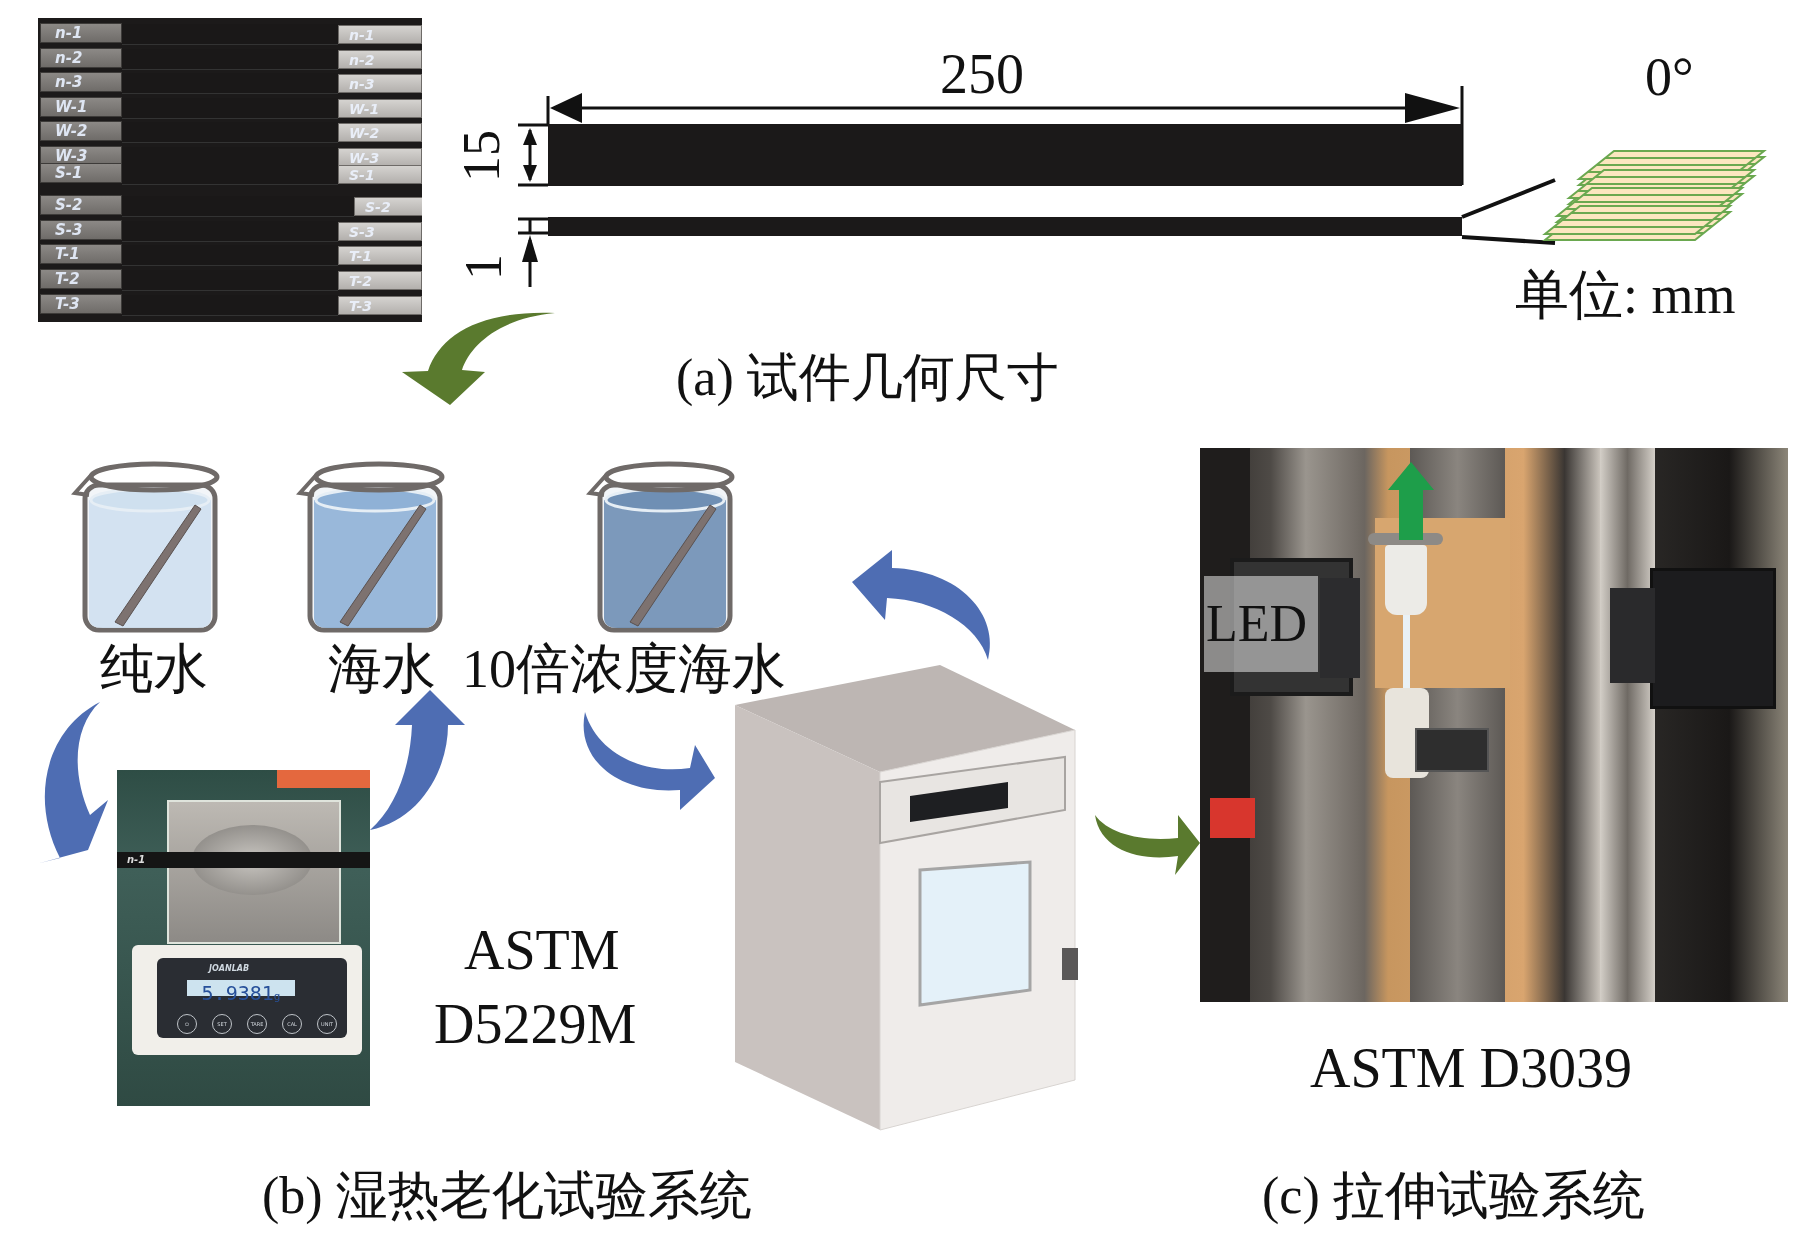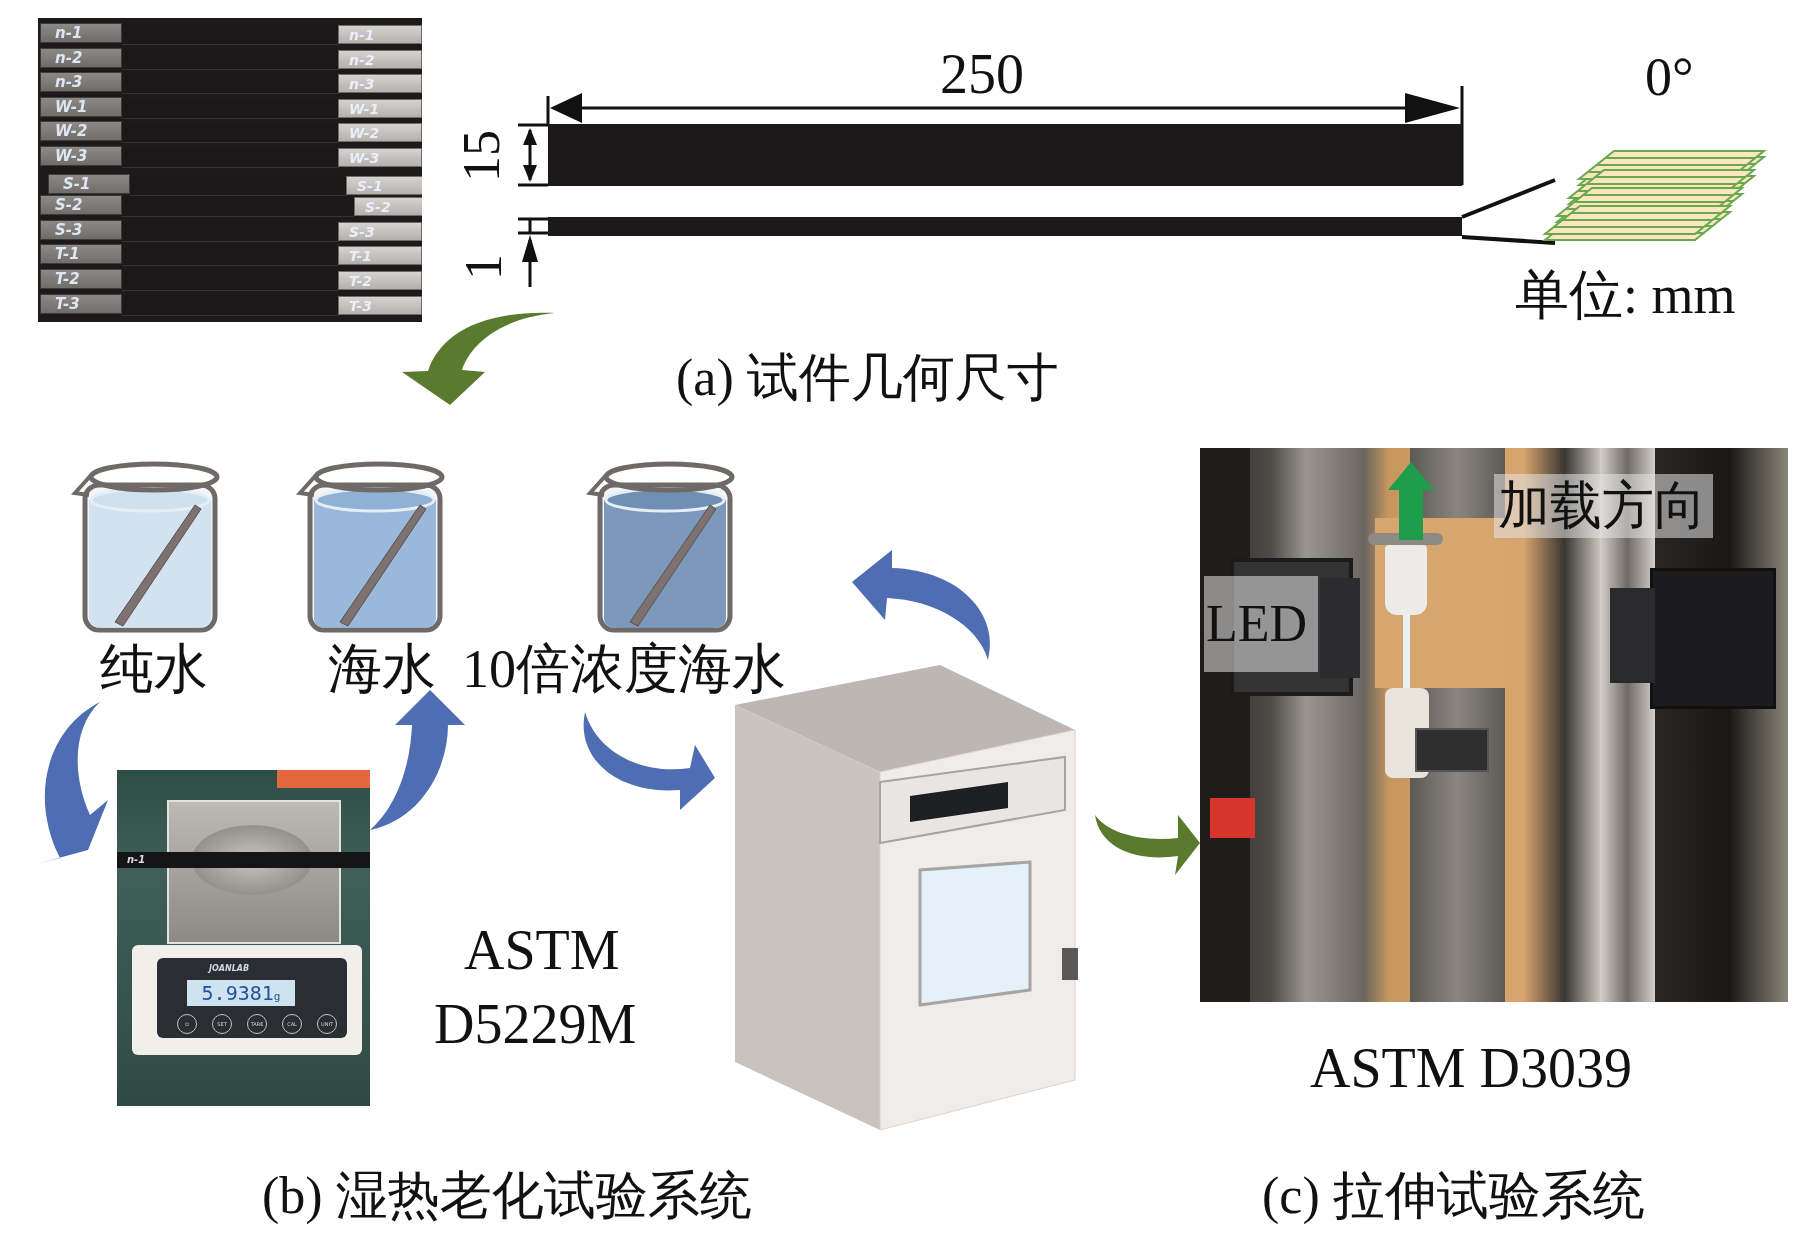--- a/index.html
+++ b/index.html
@@ -48,21 +48,21 @@
     <div class="strip" style="top: 102.4px;">
       <div class="tab-l">W-2</div>
       <div class="strip-body"></div>
       <div class="tab-r">W-2</div>
     </div>
     <div class="strip" style="top: 127px;">
       <div class="tab-l">W-3</div>
       <div class="strip-body"></div>
       <div class="tab-r">W-3</div>
     </div>
-    <div class="strip" style="top: 155px; margin-left: 8px;">
+    <div class="strip" style="top: 144px;">
       <div class="tab-l">S-1</div>
       <div class="strip-body"></div>
       <div class="tab-r">S-1</div>
     </div>
     <div class="strip" style="top: 176.2px; padding-left: 16px;">
       <div class="tab-l">S-2</div>
       <div class="strip-body"></div>
       <div class="tab-r">S-2</div>
     </div>
     <div class="strip" style="top: 200.8px;">
@@ -219,21 +219,21 @@
 <div class="txt beaker-label" style="left:462px;top:642px;">10倍浓度海水</div>
 
 <div id="balance-photo" class="abs">
   <div class="abs" style="left:50px;top:30px;width:170px;height:140px;background:linear-gradient(#bdb9b3,#8d8a86);border:2px solid #dfe4dc;"></div>
   <div class="abs" style="left:75px;top:55px;width:120px;height:70px;border-radius:50%;background:radial-gradient(#c8c5c0,#7e7b77);"></div>
   <div class="abs" style="left:0;top:82px;width:253px;height:16px;background:#151515;color:#ddd;font:bold italic 10px 'DejaVu Sans',sans-serif;padding-left:10px;line-height:16px;box-sizing:border-box;">n-1</div>
   <div class="abs" style="left:160px;top:0;width:93px;height:18px;background:#e4683e;"></div>
   <div class="abs" style="left:15px;top:175px;width:230px;height:110px;background:#f1efea;border-radius:6px;"></div>
   <div class="abs" style="left:40px;top:188px;width:190px;height:80px;background:#2a2d33;border-radius:6px;">
     <div class="abs" style="left:8px;top:6px;color:#cfd8e0;font:bold italic 8px 'DejaVu Sans',sans-serif;padding-left:44px;">JOANLAB</div>
-    <div class="abs" style="left:30px;top:22px;width:108px;height:26px;background:#cde3ef;color:#27509a;font:20px 'DejaVu Sans Mono',monospace;line-height:26px;text-align:center;">
+    <div class="abs" style="left:30px;top:22px;width:108px;height:16px;background:#cde3ef;color:#27509a;font:20px 'DejaVu Sans Mono',monospace;line-height:26px;text-align:center;">
       <span>5.9381</span><span style="font-size:11px">g</span>
     </div>
     <div class="abs" id="balance-buttons" style="left:20px;top:56px;width:160px;height:18px;display:flex;justify-content:space-between;">
         <div style="width: 18px; height: 18px; border-radius: 50%; border: 1px solid rgb(191, 196, 201); color: rgb(213, 218, 224); font: 5px &quot;DejaVu Sans&quot;, sans-serif; display: flex; align-items: center; justify-content: center;">⏻</div>
         <div style="width: 18px; height: 18px; border-radius: 50%; border: 1px solid rgb(191, 196, 201); color: rgb(213, 218, 224); font: 5px &quot;DejaVu Sans&quot;, sans-serif; display: flex; align-items: center; justify-content: center;">SET</div>
         <div style="width: 18px; height: 18px; border-radius: 50%; border: 1px solid rgb(191, 196, 201); color: rgb(213, 218, 224); font: 5px &quot;DejaVu Sans&quot;, sans-serif; display: flex; align-items: center; justify-content: center;">TARE</div>
         <div style="width: 18px; height: 18px; border-radius: 50%; border: 1px solid rgb(191, 196, 201); color: rgb(213, 218, 224); font: 5px &quot;DejaVu Sans&quot;, sans-serif; display: flex; align-items: center; justify-content: center;">CAL</div>
         <div style="width: 18px; height: 18px; border-radius: 50%; border: 1px solid rgb(191, 196, 201); color: rgb(213, 218, 224); font: 5px &quot;DejaVu Sans&quot;, sans-serif; display: flex; align-items: center; justify-content: center;">UNIT</div>
       </div>
   </div>
@@ -255,18 +255,17 @@
   <div class="abs" style="left:120px;top:130px;width:40px;height:100px;background:#2c2c2e;"></div>
   <div class="abs" style="left:400px;top:0;width:55px;height:554px;background:linear-gradient(90deg,#d4cfc8,#6f6a64,#d4cfc8);"></div>
   <div class="abs" style="left:450px;top:120px;width:120px;height:135px;background:#1c1c1e;border:3px solid #111;"></div>
   <div class="abs" style="left:410px;top:140px;width:45px;height:95px;background:#2a2a2c;"></div>
   <div class="abs" style="left:215px;top:280px;width:70px;height:40px;background:#2e2e2e;border:2px solid #555;"></div>
   <div class="abs" style="left:10px;top:350px;width:45px;height:40px;background:#d8362d;"></div>
 
   <svg class="abs" style="left:0;top:0" width="588" height="554">
     <polygon points="211,14 234,42 223,42 223,92 199,92 199,42 188,42" fill="#1e9e4a"></polygon>
   </svg>
-  <div class="overlay-label" style="left:294px;top:26px;padding:6px 0 6px 4px;width:215px;">加载方向</div>
   <div class="overlay-label" style="left:4px;top:128px;padding:22px 2px 22px 2px;width:110px;">LED</div>
 </div>
 
 <div class="txt astm" style="left:1310px;top:1040px;width:380px;">ASTM D3039</div>
 <div class="txt cap" style="left:1262px;top:1170px;">(c) 拉伸试验系统</div>
 
 </body></html>

